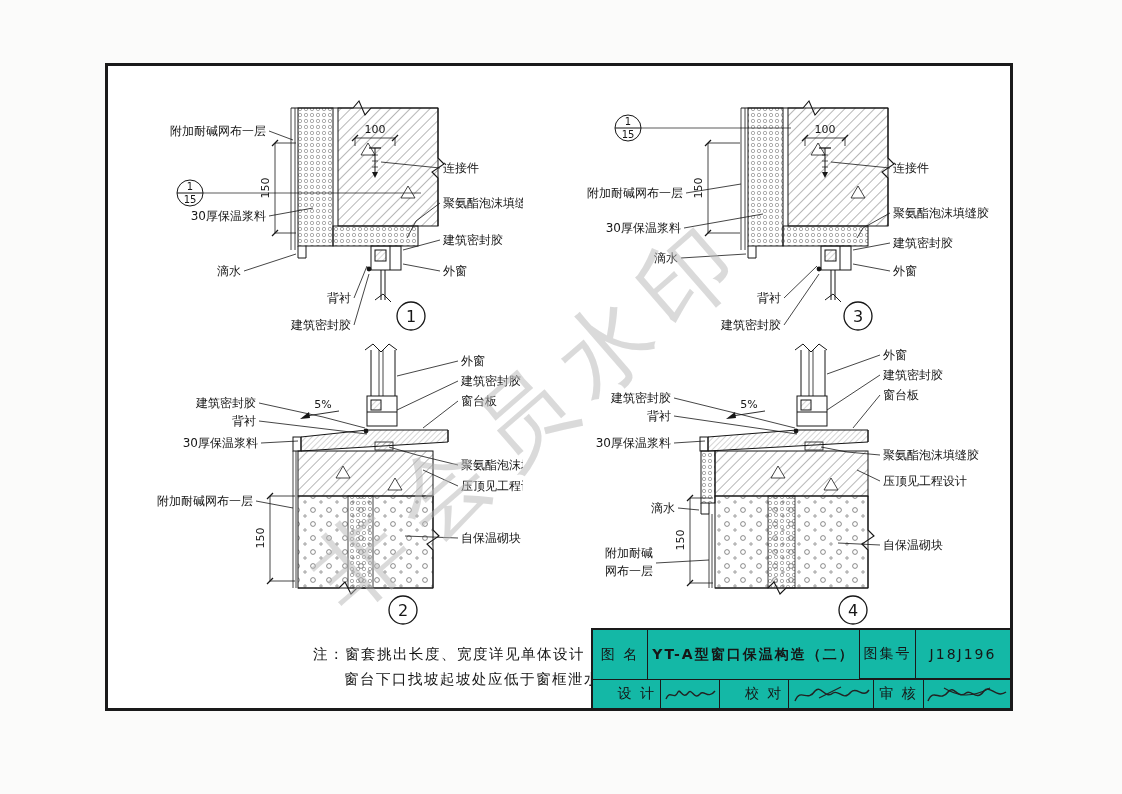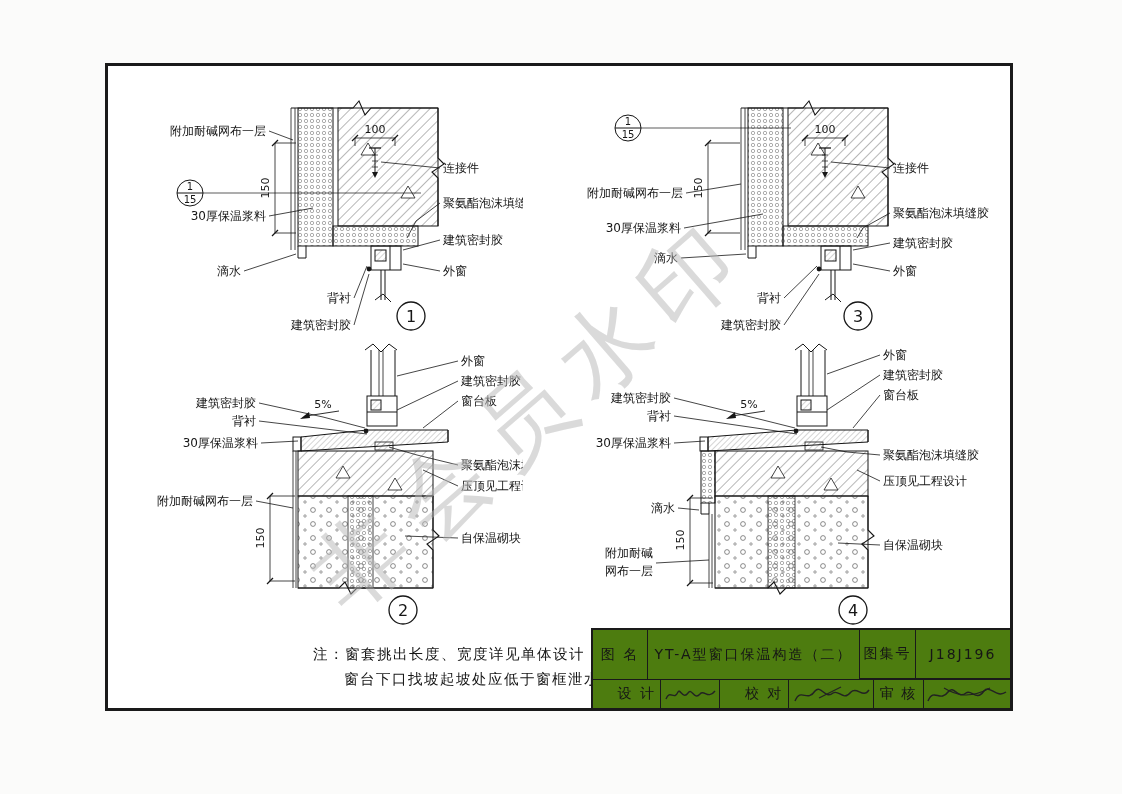--- a/index.html
+++ b/index.html
@@ -25,35 +25,35 @@
     font-size:92px; letter-spacing:16px; color:#b7b7b7; opacity:.5;
     transform:rotate(-41deg); transform-origin:center; pointer-events:none; z-index:6;
     white-space:nowrap;
   }
   .note { position:absolute; left:205px; top:576px; font-size:14.5px; line-height:1.75; letter-spacing:1.5px; }
   .note .l2 { padding-left:31px; }
   
   .tb {
     position:absolute; right:0; bottom:0; width:419px; height:80px;
     border-top:2.5px solid #1a1a1a; border-left:2.5px solid #1a1a1a;
-    background:#4d7c0f; display:flex; flex-direction:column; z-index:4;
+    background:#14b8a6; display:flex; flex-direction:column; z-index:4;
   }
   .tb .cell { display:flex; align-items:center; justify-content:center; font-size:14px; letter-spacing:2px; }
   .tb-top { display:flex; height:52px; border-bottom:1.5px solid #1a1a1a; }
   .c-namelab { width:55px; border-right:1.5px solid #1a1a1a; }
-  .c-name { width:212px; border-right:1.5px solid #1a1a1a; font-size:16px; font-weight:normal; letter-spacing:1px; }
+  .c-name { width:212px; border-right:1.5px solid #1a1a1a; font-size:16px; font-weight:bold; letter-spacing:1px; }
   .tb-right { width:150px; display:flex; flex-direction:column; }
   .tb-right .row { flex:1; display:flex; }
   .tb-right .row.first { border-bottom:1.5px solid #1a1a1a; }
   .c-rlab { width:56px; border-right:1.5px solid #1a1a1a; letter-spacing:1px; }
   .c-rval { flex:1; font-size:15px; letter-spacing:1px; }
   .tb-bottom { display:flex; flex:1; }
   .tb-bottom > div { border-right:1.5px solid #1a1a1a; }
   .tb-bottom > div:last-child { border-right:none; }
-  .c-w55 { width:55px;margin-left:20px; } .c-w64 { width:64px; } .c-w93 { width:93px; } .c-w57 { width:57px;font-family:Liberation Serif, serif; }
+  .c-w55 { width:55px;margin-left:20px; } .c-w64 { width:64px; } .c-w93 { width:93px; } .c-w57 { width:57px; }
   .sig { display:flex; align-items:center; justify-content:center; }
 </style>
 </head>
 <body>
 
 <div class="sheet">
 
   <svg class="detail" style="left:45px;top:22px" width="370" height="250" viewBox="0 0 370 250">
     <defs>
       <pattern id="h1" width="7" height="7" patternUnits="userSpaceOnUse" patternTransform="rotate(45)">

